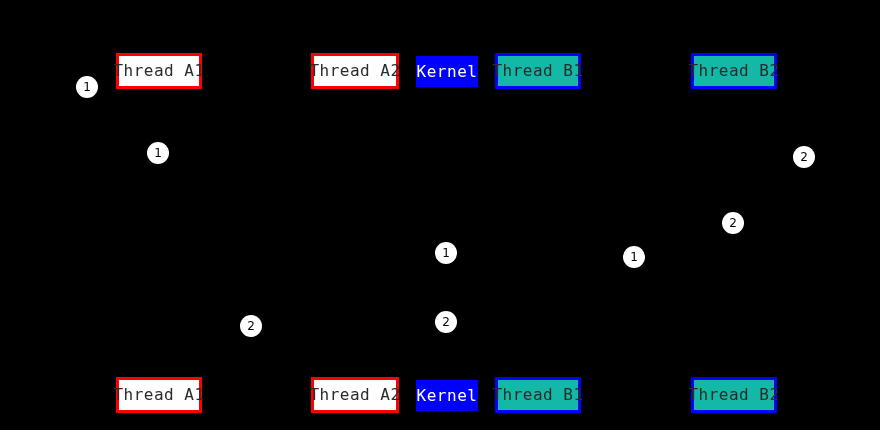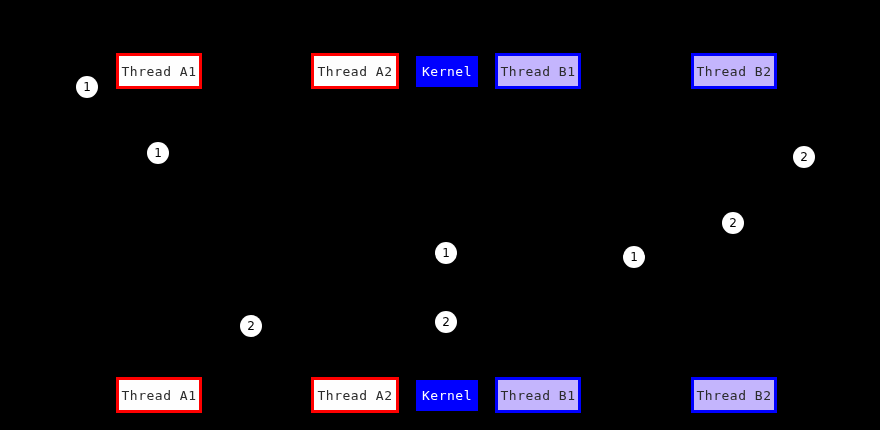--- a/index.html
+++ b/index.html
@@ -18,32 +18,32 @@
   }
 
   
   .participant {
     position: absolute;
     box-sizing: border-box;
     display: flex;
     align-items: center;
     justify-content: center;
     font-family: "DejaVu Sans Mono", "Liberation Mono", monospace;
-    font-size: 13px;
+    font-size: 16px;
     letter-spacing: 0.5px;
     white-space: nowrap;
     line-height: 1;
   }
   .participant.style-red {
     background: #fefefe;
     border: 3px solid #ff0000;
     color: #2b2b2b;
   }
   .participant.style-blue {
-    background: #c4b5fd;
+    background: #14b8a6;
     border: 3px solid #0000ff;
     color: #2b2b2b;
   }
   .participant.style-solid-blue {
     background: #0000ff;
     border: 0 solid #0000ff;
     color: #ffffff;
     text-align: right;
   }
 

